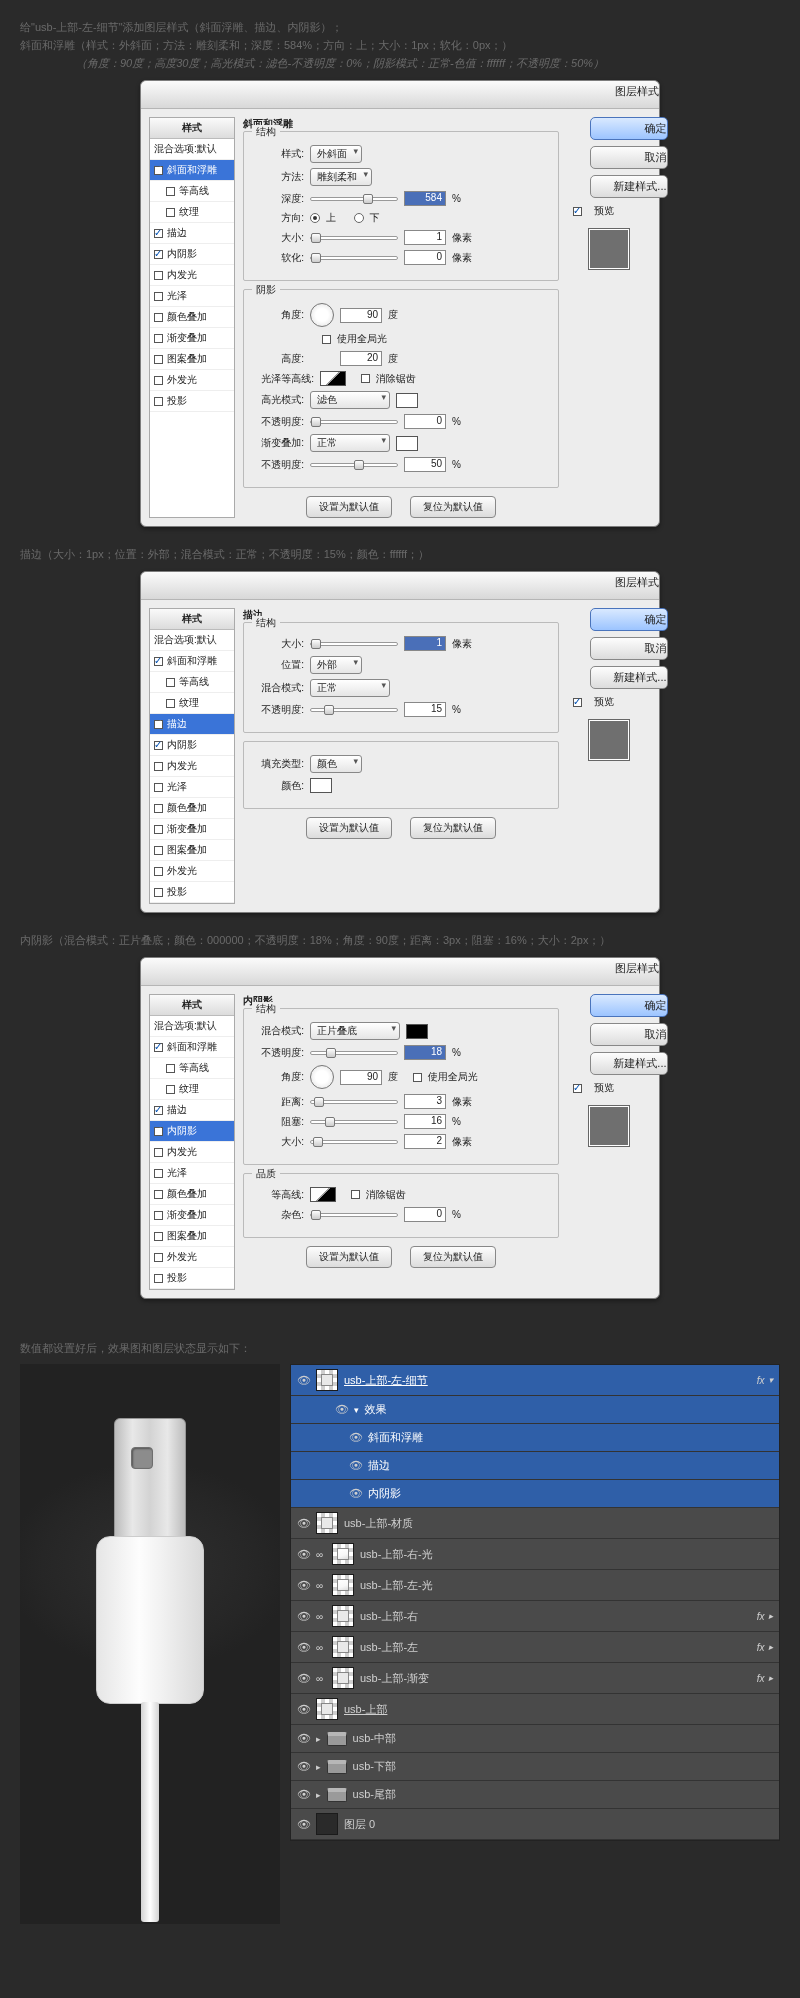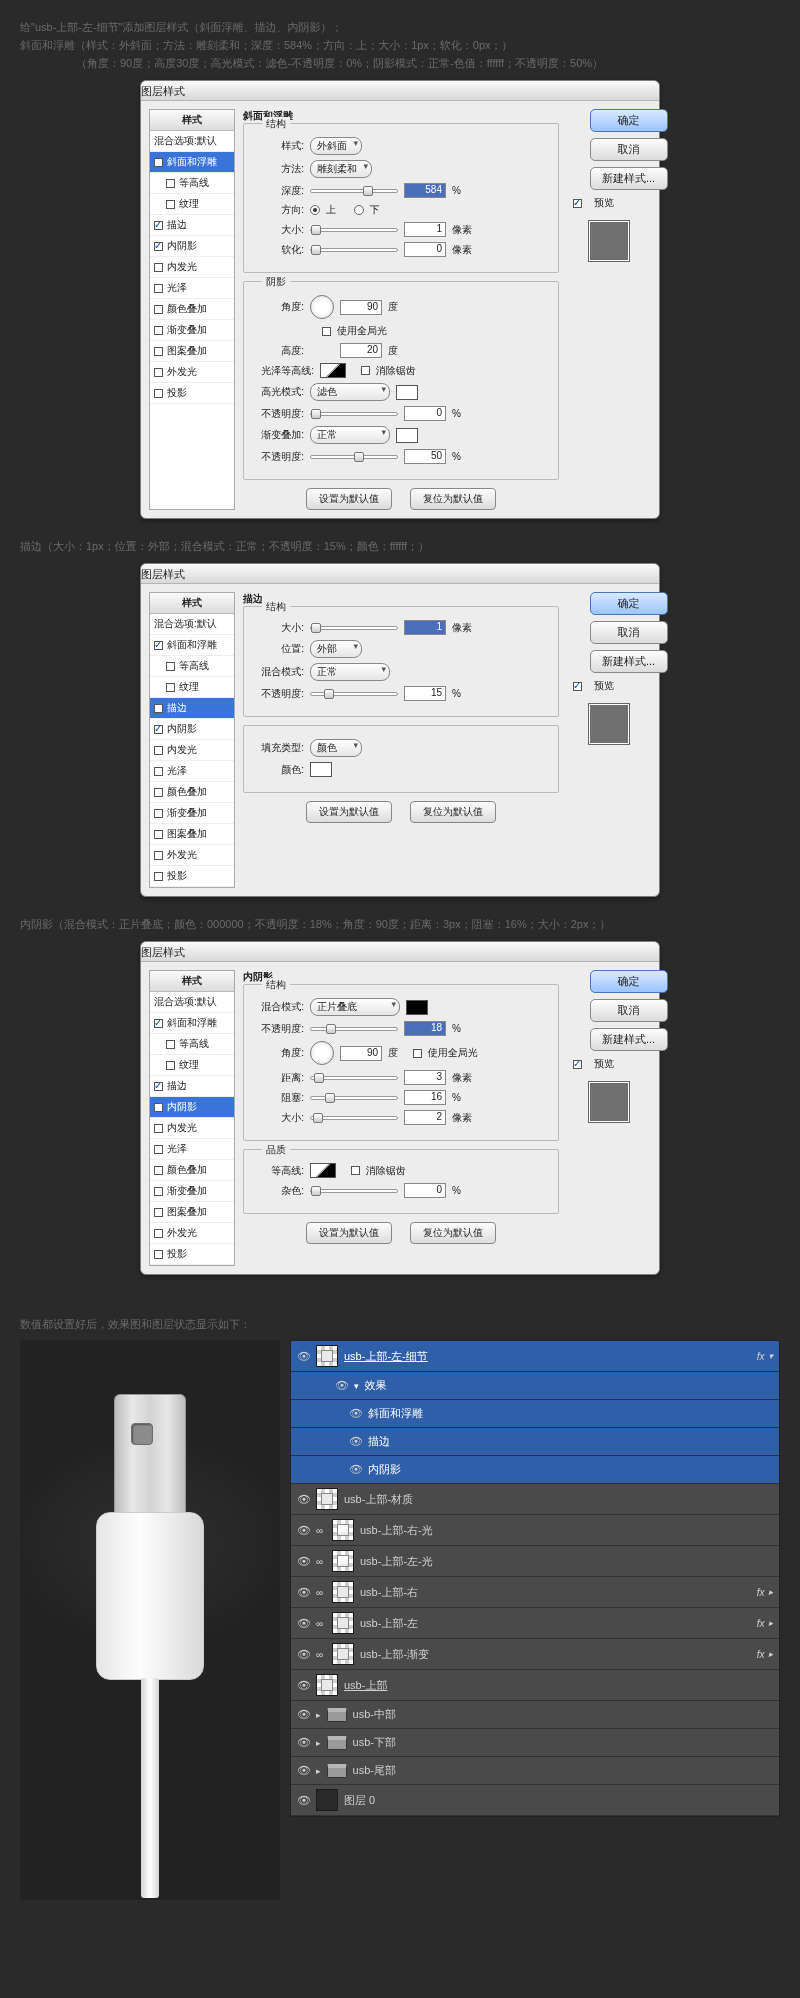--- a/index.html
+++ b/index.html
@@ -5,38 +5,38 @@
   * { box-sizing: border-box; margin: 0; padding: 0; }
   body {
     background: #2a2a2a;
     font-family: "Microsoft YaHei", sans-serif;
     font-size: 10px;
     color: #888;
     width: 800px;
   }
   .page { padding: 18px 20px; }
   .intro { color: #6a6a6a; font-size: 11px; line-height: 18px; margin-bottom: 8px; }
-  .intro .indent { padding-left: 56px; display: block; }
+  .intro .indent { padding-left: 56px; display: block; font-style: italic; }
 
   
   .dialog {
     width: 520px;
     margin: 6px auto 18px;
     background: #ededed;
     border: 1px solid #7d7d7d;
     border-radius: 6px;
     box-shadow: 0 2px 4px rgba(0,0,0,.4);
     color: #222;
   }
   .titlebar {
-    height: 20px;
+    height: 28px;
     background: linear-gradient(#fbfbfb,#d8d8d8);
     border-bottom: 1px solid #b5b5b5;
     border-radius: 6px 6px 0 0;
-    text-align: left;
+    text-align: right;
     line-height: 20px;
     font-size: 11px;
   }
   .dlg-body { display: flex; padding: 8px; gap: 8px; }
   .leftlist {
     width: 86px;
     border: 1px solid #aaa;
     background: #fff;
     font-size: 10px;
   }
@@ -60,28 +60,28 @@
 
   .center { flex: 1; }
   .fieldset {
     border: 1px solid #bbb;
     border-radius: 2px;
     padding: 8px 8px 10px;
     margin-bottom: 8px;
     position: relative;
   }
   .fieldset > .fs-title {
-    position: absolute; top: -7px; left: 18px;
+    position: absolute; top: -7px; left: 8px;
     background: #ededed; padding: 0 4px; font-size: 10px;
   }
   .row { display:flex; align-items:center; gap:6px; margin: 5px 0; font-size:10px; }
   .row .lbl { width: 52px; text-align: right; color:#222; }
   .select {
     background: linear-gradient(#fff,#e5e5e5);
-    border: 1px solid #888; border-radius: 8px;
+    border: 1px solid #888; border-radius: 3px;
     padding: 1px 14px 1px 6px; font-size: 10px;
     position: relative; min-width: 52px;
   }
   .select::after { content:"▾"; position:absolute; right:3px; top:0; font-size:9px; color:#555;}
   .slider { flex: 0 0 88px; height: 4px; background:#fff; border:1px solid #999; border-radius:2px; position:relative;}
   .slider .thumb{ position:absolute; top:-4px; width:10px; height:10px; background:linear-gradient(#fefefe,#ccc); border:1px solid #777; border-radius:2px;}
   .num {
     background:#fff; border:1px solid #888; width:42px; height:15px;
     font-size:10px; text-align:right; padding:0 3px;
   }
@@ -94,21 +94,21 @@
   .grad { width:26px; height:15px; border:1px solid #555; background:linear-gradient(135deg,#fff 48%,#999 48%,#999 52%,#000 52%);}
   .btn2 {
     background: linear-gradient(#fdfdfd,#dcdcdc);
     border:1px solid #888; border-radius:4px;
     padding: 3px 12px; font-size:10px; cursor:pointer;
   }
   .btnrow { display:flex; justify-content:center; gap:18px; margin-top:4px; }
 
   .rightcol { width: 84px; display:flex; flex-direction:column; gap:6px; align-items:center; }
   .rbtn {
-    width: 78px; padding: 3px 0; text-align:center;
+    width: 78px; padding: 3px 0; text-align:right;
     background: linear-gradient(#fdfdfd,#dcdcdc);
     border:1px solid #888; border-radius:5px; font-size:11px; cursor:pointer;margin-left:39px;
   }
   .rbtn.primary { background: linear-gradient(#d9e9ff,#9cc4ff); border-color:#4a74bc;}
   .prevlabel { font-size:10px; display:flex; align-items:center; gap:12px; align-self:flex-start; padding-left:6px;}
   .preview { width:42px; height:42px; border:1px solid #666; background:#6f6f6f; margin-top:4px; box-shadow:inset 0 0 0 1px #fff;}
 
   
   .result { display:flex; gap:10px; padding: 0 20px 20px; align-items:flex-start; }
   .resulttext { color:#6a6a6a; font-size:11px; margin: 6px 16px 8px 20px; }

